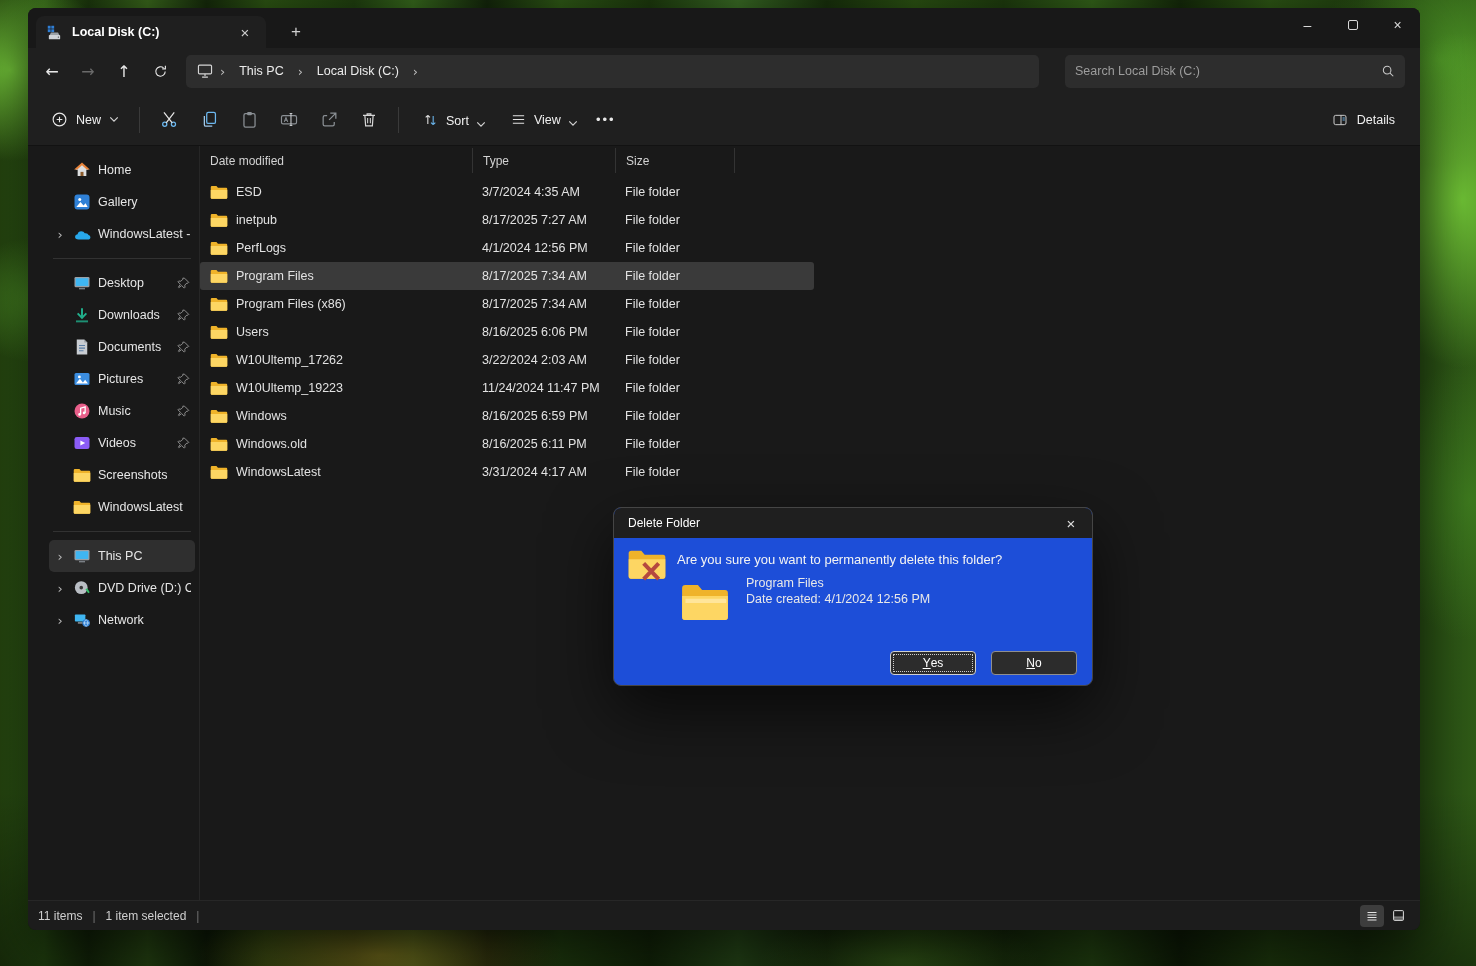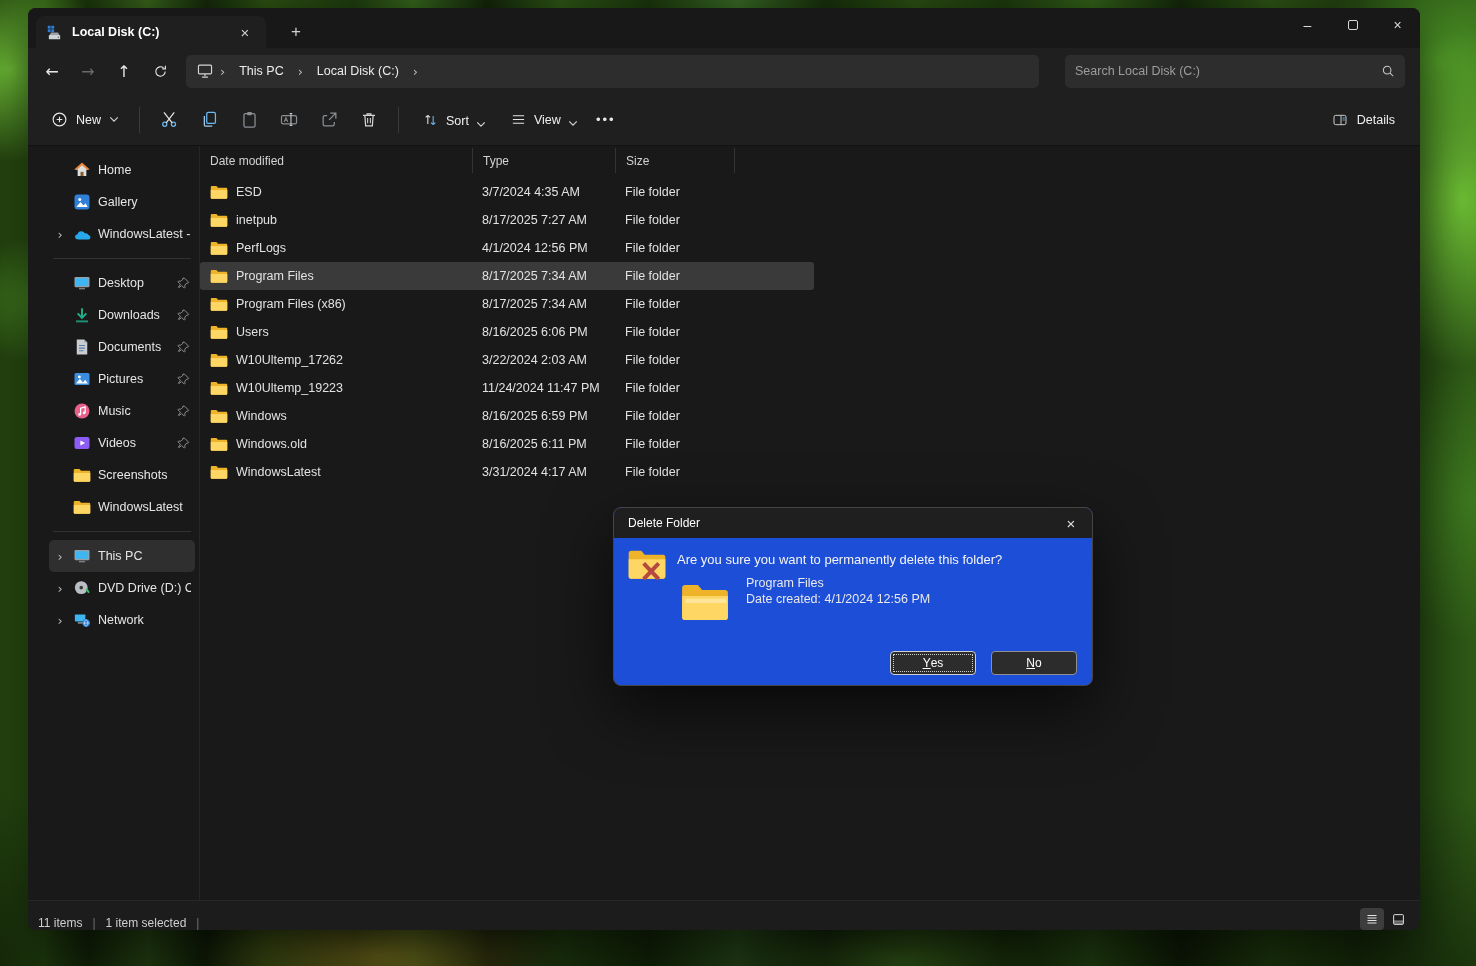--- a/index.html
+++ b/index.html
@@ -98,21 +98,21 @@
   .sortcaret { position:absolute; left:132px; top:-3px; color:#c9c9c9; }
   .rows { margin-top:5px; }
   .file-row { display:grid; grid-template-columns:272px 143px 120px 79px; height:28px;
     align-items:center; font-size:12.5px; color:#e2e2e2; border-radius:3px; width:614px; }
   .file-row.selected { background:#3a3a3a; }
   .cell-name { display:flex; align-items:center; gap:8px; padding-left:10px; white-space:nowrap; overflow:hidden; }
   .cell-date, .cell-type, .cell-size { padding-left:10px; white-space:nowrap; }
 
   
   .statusbar { height:30px; border-top:1px solid #272727; background:#1c1c1c; display:flex;
-    align-items:flex-end; padding:0 10px; font-size:12px; color:#cfcfcf; flex:0 0 auto; }
+    align-items:center; padding:0 10px; font-size:12px; color:#cfcfcf; flex:0 0 auto; }
   .sb-sep { color:#6f6f6f; margin:0 10px; }
   .statusbar .spacer { flex:1; }
   .sb-toggle { width:24px; height:22px; display:flex; align-items:center; justify-content:center;
     border-radius:4px; margin-left:2px; }
   .sb-toggle.active { background:#3d3d3d; }
 
   
   .dialog { position:absolute; left:605px; top:507px; width:480px; height:179px;
     background:#1d4ed8; border:1px solid #454545; border-radius:8px; z-index:10;
     box-shadow:0 24px 64px rgba(0,0,0,.65); color:#f0f0f0; overflow:hidden;margin-left:8px; }

